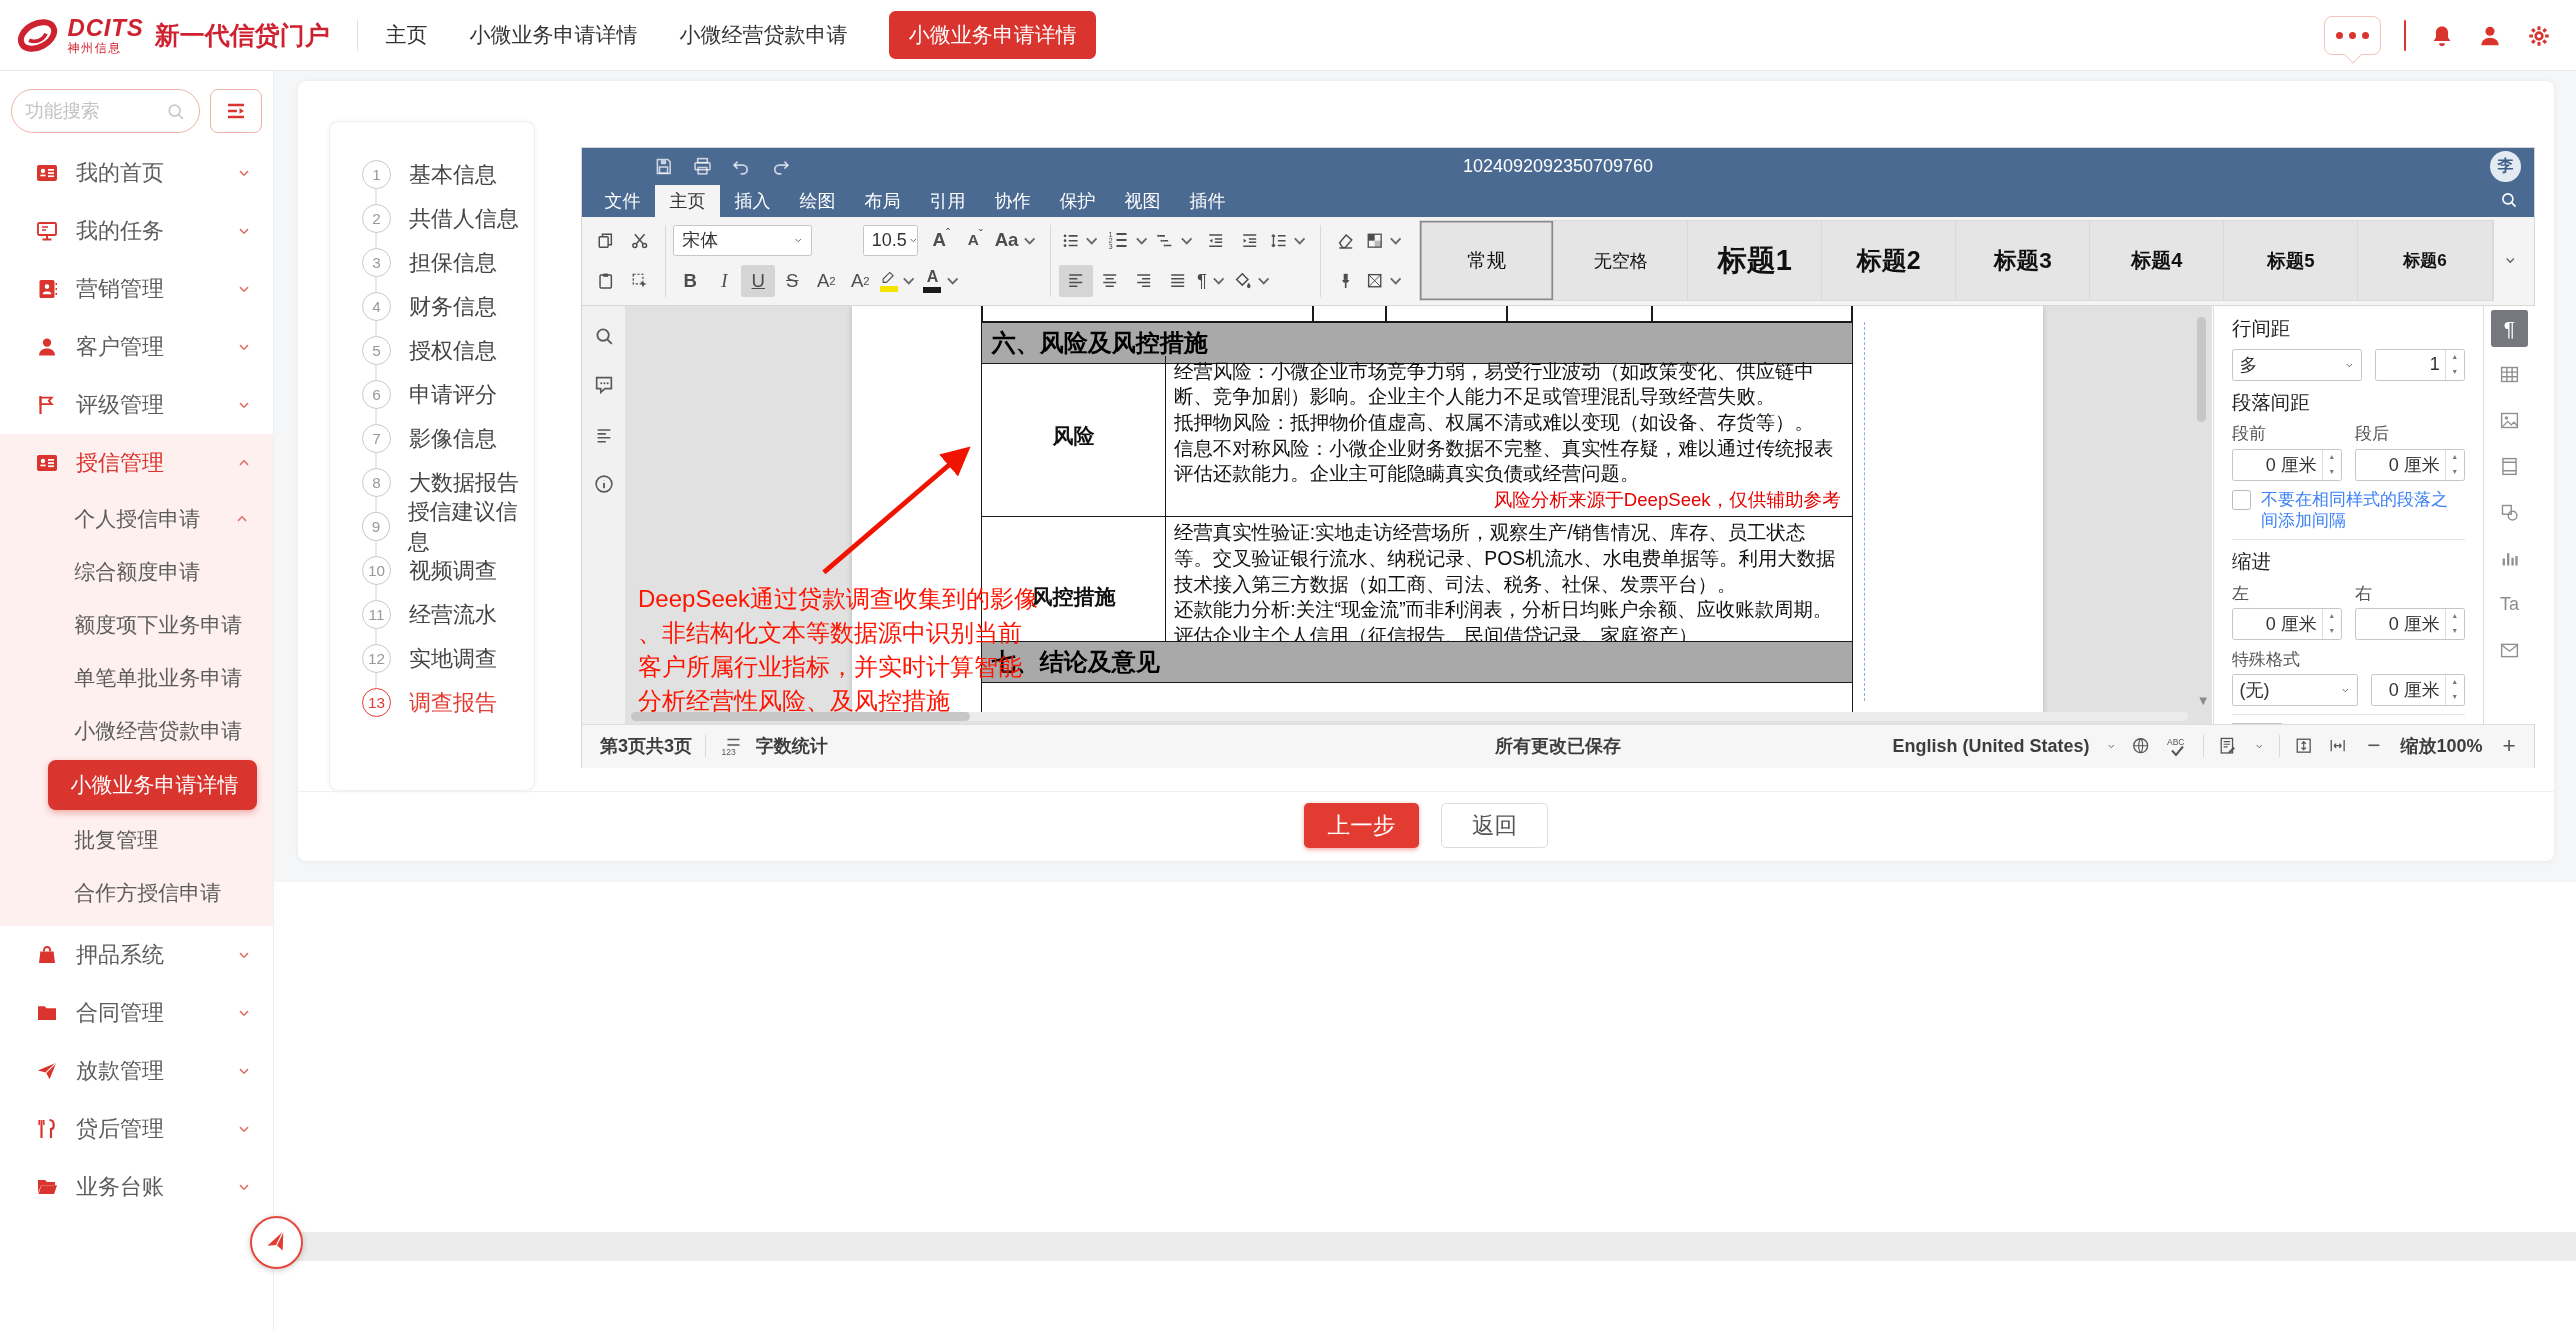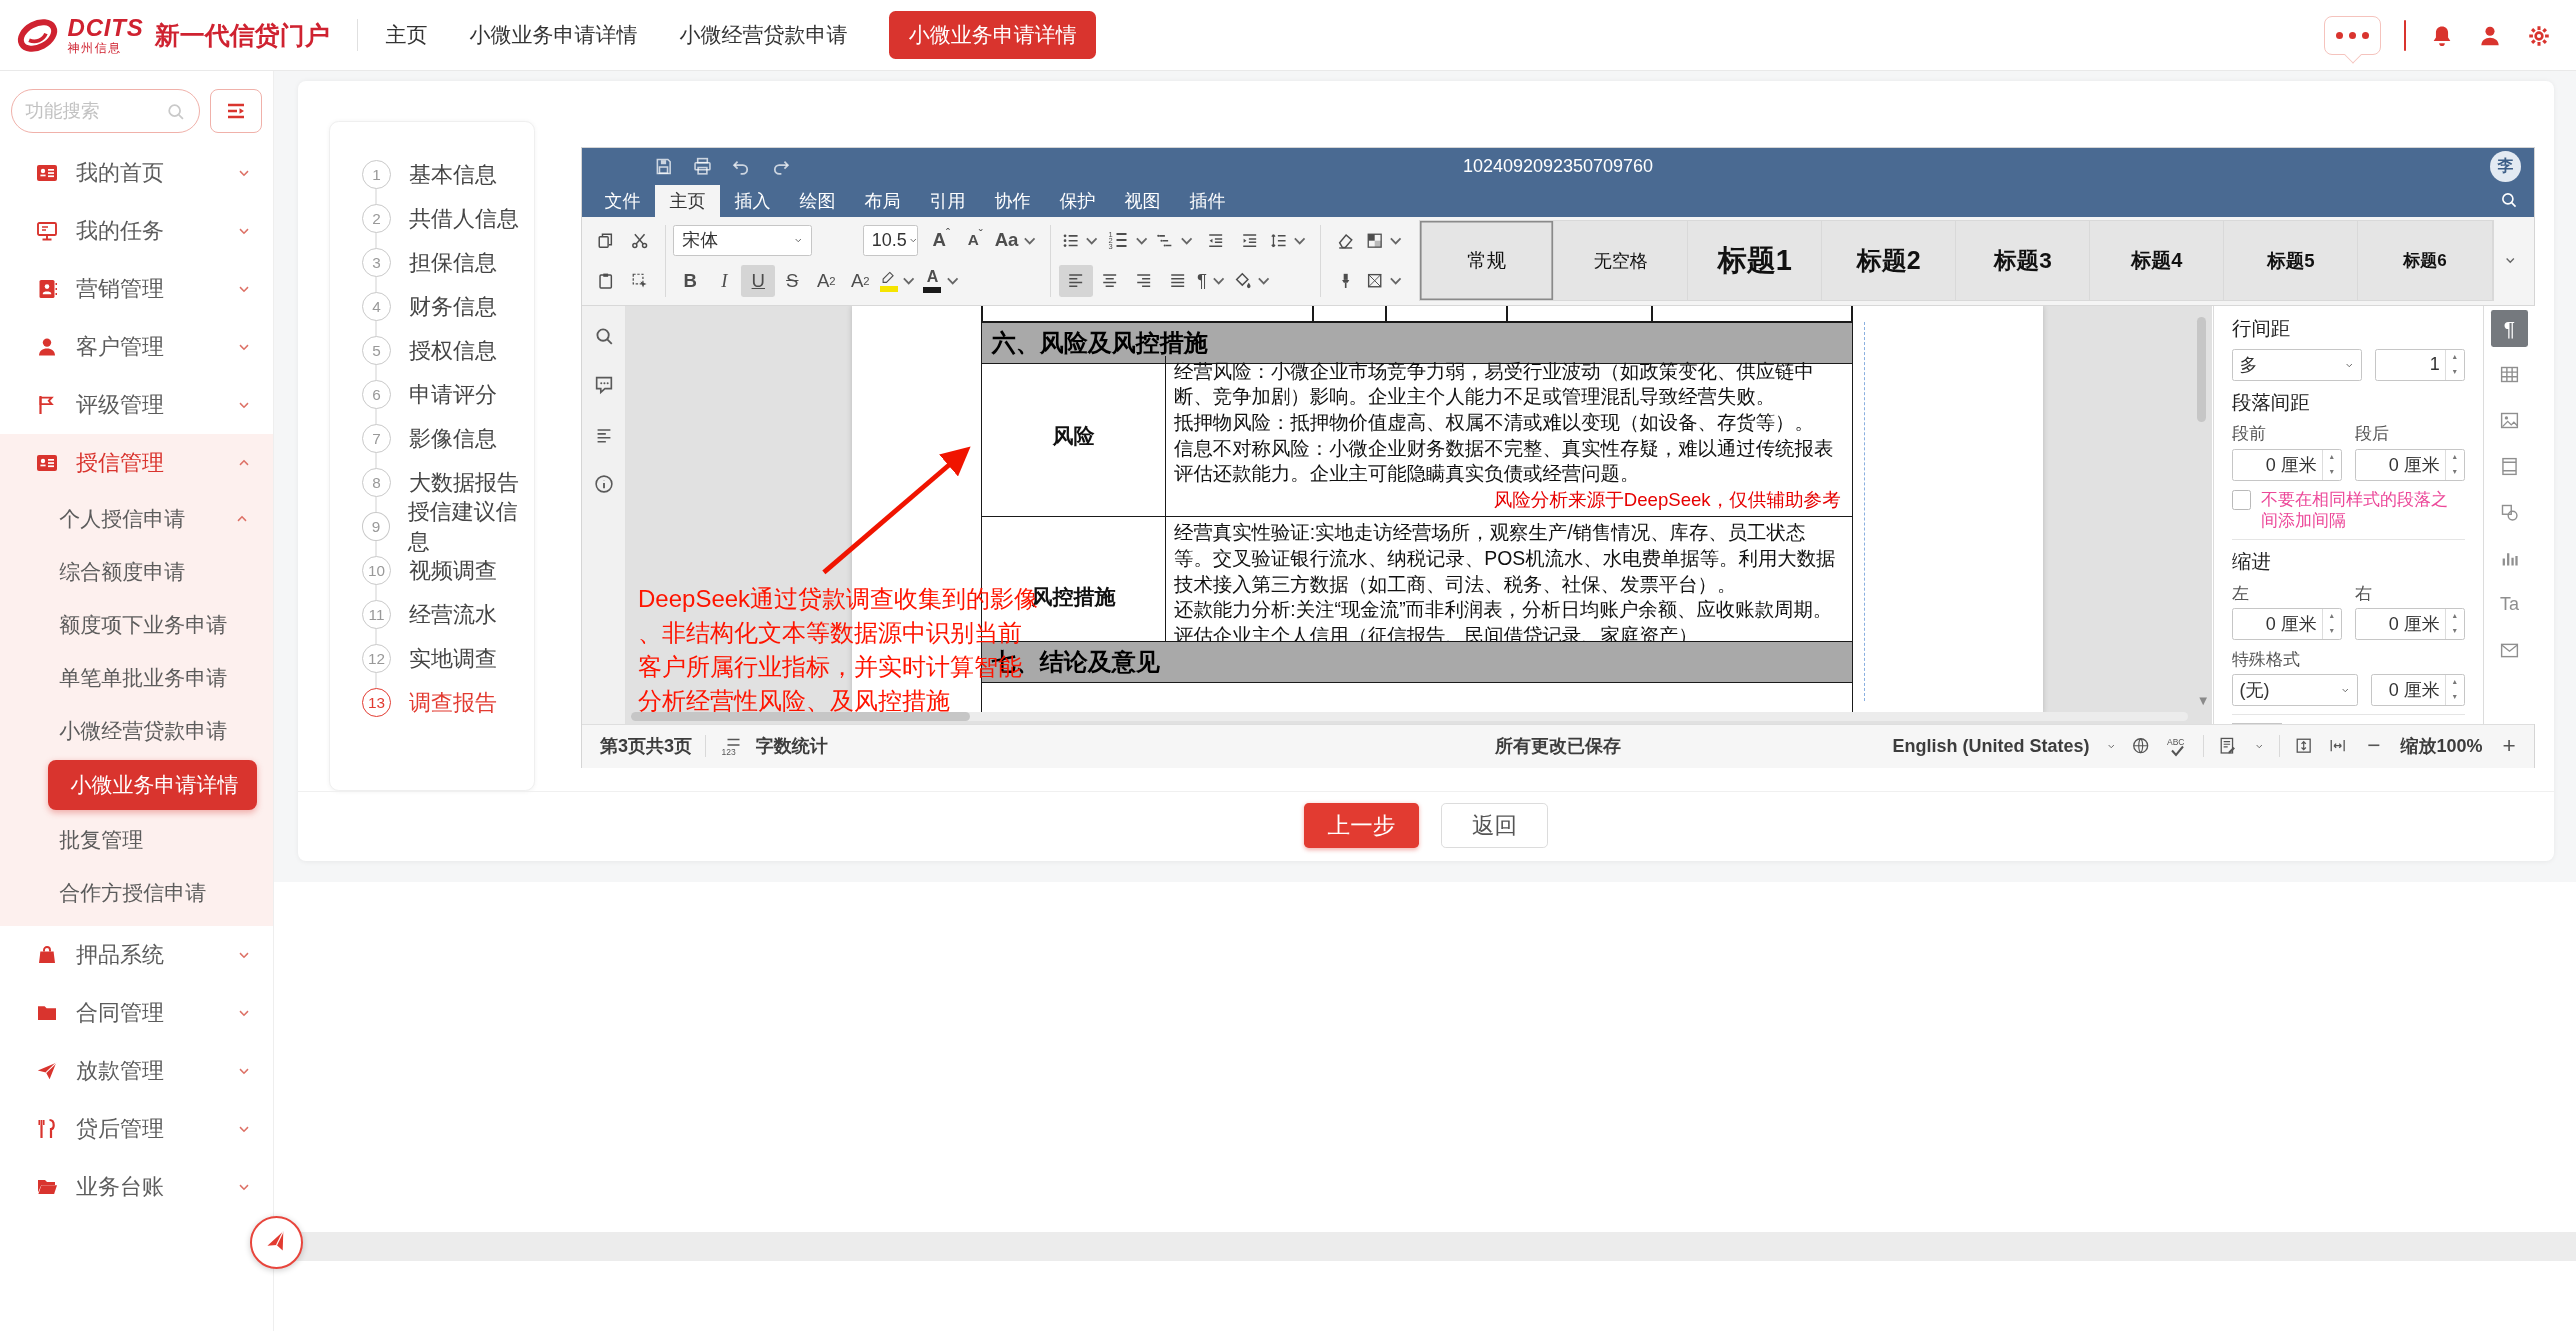--- a/index.html
+++ b/index.html
@@ -34,21 +34,21 @@
   .search-box input::placeholder { color:#c2c2c2; }
   .search-box .ic { font-size:21px; color:#c9c9c9; }
   .side-toggle { width:52px; height:44px; border:1.6px solid #f0b1aa; border-radius:8px; display:flex; align-items:center; justify-content:center; font-size:24px; color:#d9342e; background:#fff; }
   .menu-item { height:58px; display:flex; align-items:center; padding:0 21px 0 31px; cursor:pointer; }
   .menu-item .mi { font-size:24px; color:#d9342e; width:32px; }
   .menu-item .ml { font-size:22px; color:#5c5c5c; flex:1; margin-left:13px; }
   .chev { font-size:16px; color:#dd7166; display:inline-flex; }
   .chev.up svg { transform:rotate(180deg); }
   .credit-wrap { background:#fdf0ee; padding-bottom:6.5px; }
   .credit-wrap .menu-item .ml { color:#d9342e; font-weight:500; }
-  .sub-row { height:53px; display:flex; align-items:center; padding-left:34px; position:relative; cursor:pointer; }
+  .sub-row { height:53px; display:flex; align-items:center; padding-left:49px; position:relative; cursor:pointer; }
   .sub-row .dot { width:7.3px; height:7.3px; border-radius:50%; background:#d9342e; margin-right:18px; visibility:hidden; }
   .sub-row .sub-label { font-size:21px; color:#5c5c5c; flex:1; }
   .sub-row .chev { margin-right:22.6px; display:none; }
   .sub-row .chev.up { display:inline-flex; }
   .sub-row.active { margin:3.2px 16px 3.2px 48px; height:50px; background:#d9342e; border-radius:8px; padding-left:22.6px; box-shadow:0 2.4px 6.5px rgba(217,52,46,.35); }
   .sub-row.active .sub-label { color:#fff; }
 
   
   #content { position:absolute; left:274px; top:71px; width:2302px; height:1260px; background:#fff; }
   #content-top { position:absolute; left:0; top:0; width:2302px; height:811px; background:#f5f6f7; }
@@ -131,21 +131,21 @@
   .p-sub { font-size:17px; color:#555; margin-bottom:3.2px; }
   .p-row { display:flex; gap:13px; margin-bottom:8px; }
   .p-col { flex:1; }
   .selbox { height:32px; border:0.8px solid #c6c6c6; border-radius:2.4px; background:#fff; display:flex; align-items:center; justify-content:space-between; padding:0 6.5px; font-size:18px; color:#333; }
   .spin { height:32px; border:0.8px solid #c6c6c6; border-radius:2.4px; background:#fff; display:flex; }
   .spin .num { flex:1; display:flex; align-items:center; justify-content:flex-end; padding-right:4.8px; font-size:18px; color:#333; }
   .spin .arrs { width:19.4px; border-left:0.8px solid #ddd; display:flex; flex-direction:column; }
   .spin .arrs span { flex:1; display:flex; align-items:center; justify-content:center; font-size:8px; color:#777; line-height:1; }
   .chk-row { display:flex; gap:9.7px; margin:3.2px 0 8px 0; }
   .chk { width:19.4px; height:19.4px; border:1.6px solid #b9b9b9; border-radius:2.4px; background:#fff; flex:none; margin-top:1.6px; }
-  .chk-label { font-size:17px; color:#ec4899; line-height:1.25; }
+  .chk-label { font-size:17px; color:#3b82f6; line-height:1.25; }
   .p-hr { border:none; border-top:0.8px solid #e5e5e5; margin:8px 0; }
   .swatch-row { display:flex; align-items:center; gap:11.3px; margin-bottom:6.5px; }
   .swatch { width:50px; height:31px; border:0.8px solid #c6c6c6; background:#fff; position:relative; }
   .swatch::after { content:""; position:absolute; left:1.6px; right:1.6px; top:50%; border-top:2.4px solid #e03a2e; transform:rotate(-22deg); }
   
   #ed-strip { position:absolute; left:1901px; top:158px; width:52px; height:418px; background:#fff; border-left:0.8px solid #dcdcdc; display:flex; flex-direction:column; align-items:center; padding-top:4.8px; gap:9px; }
   .strip-btn { width:37px; height:37px; display:flex; align-items:center; justify-content:center; font-size:21px; color:#8f8f8f; border-radius:2.4px; cursor:pointer; }
   .strip-btn.on { background:#75797e; color:#fff; }
 
   

